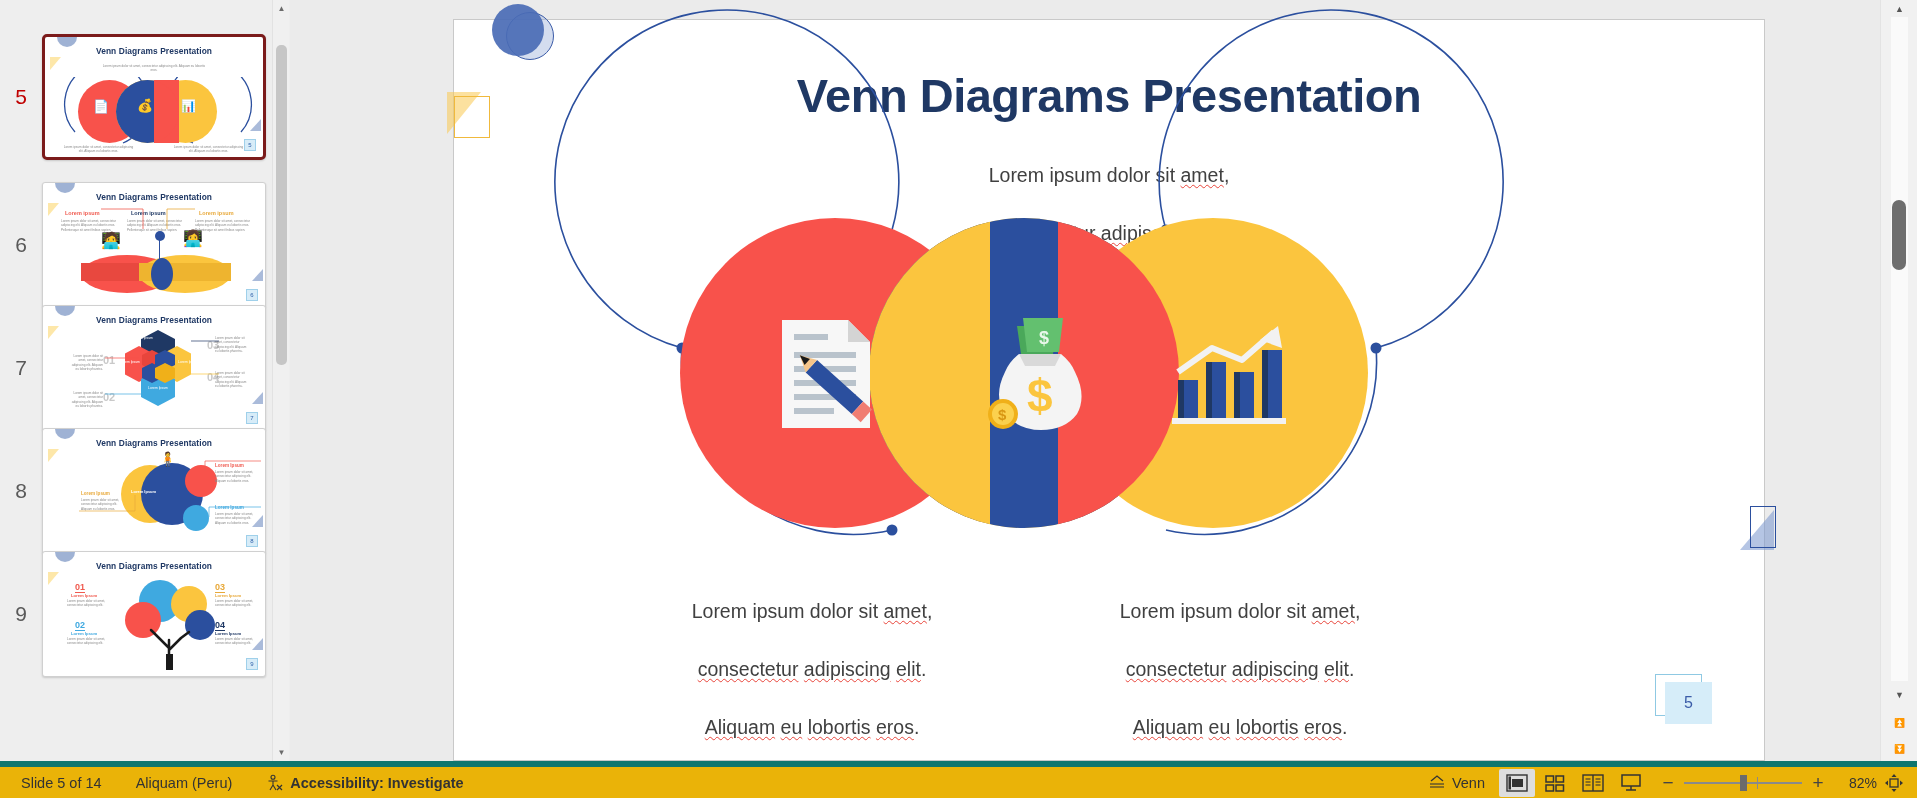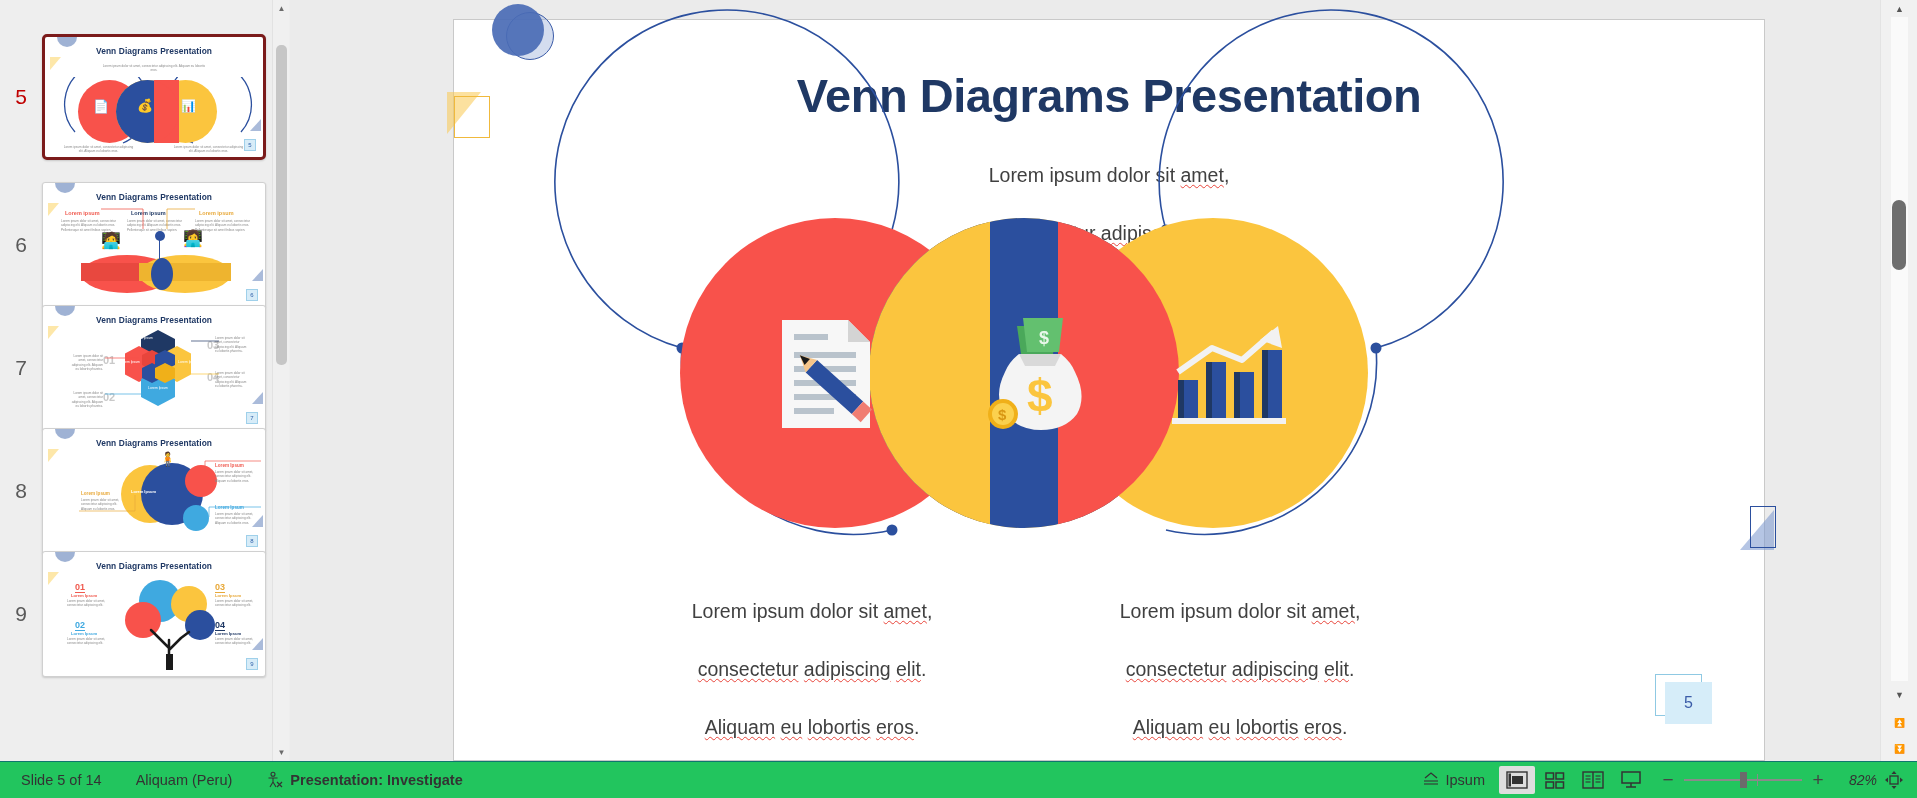--- a/index.html
+++ b/index.html
@@ -172,41 +172,41 @@
   }
   .rs-btn {
     position: absolute; left: 10px; width: 17px; height: 17px;
     display: flex; align-items: center; justify-content: center;
     font-size: 9px; color: #555;
   }
 
   
   #statusbar {
     position: absolute; left: 0; bottom: 0; width: 1917px; height: 37px;
-    background: #22c55e; border-top: 1px solid #0f766e;
+    background: #eab308; border-top: 6px solid #0f766e;
     display: flex; align-items: center;
     font-size: 14.5px; color: #333;
   }
   .sb-item { display: flex; align-items: center; height: 100%; padding: 0 11px; }
   .sb-item.bold { font-weight: bold; }
   #sb-left { display: flex; align-items: center; margin-left: 10px; gap: 12px; }
   #sb-right { position: absolute; right: 8px; display: flex; align-items: center; gap: 2px; }
   .view-btn {
     width: 36px; height: 28px; display: flex; align-items: center; justify-content: center;
     border-radius: 2px;
   }
   .view-btn.active { background: #dedede; }
   .notes-btn { display: flex; align-items: center; gap: 5px; padding: 0 12px; height: 28px; }
   .zoom-wrap { display: flex; align-items: center; gap: 9px; margin: 0 10px; }
   .zoom-track { position: relative; width: 118px; height: 2px; background: #8a8a8a; }
   .zoom-handle {
     position: absolute; left: 56px; top: -7px; width: 7px; height: 16px; background: #6b6b6b;
   }
   .zoom-mid { position: absolute; left: 73px; top: -5px; width: 1px; height: 12px; background: #8a8a8a; }
-  .zoom-pct { min-width: 40px; text-align: right; font-size: 14px; font-style: italic; }
+  .zoom-pct { min-width: 40px; text-align: right; font-size: 14px; }
   .sign { font-size: 19px; color: #444; width: 14px; text-align: center; }
   .fit-btn { width: 30px; height: 28px; display: flex; align-items: center; justify-content: center; }
 
   svg { display: block; }
 </style>
 </head>
 <body>
 
 <div id="app">
 
@@ -535,34 +535,34 @@
       <div class="sb-item">Slide 5 of 14</div>
       <div class="sb-item">Aliquam (Peru)</div>
       <div class="sb-item bold">
         <span style="margin-right:6px;display:inline-flex;">
           <svg width="18" height="18" viewBox="0 0 18 18">
             <circle cx="7" cy="3.2" r="2" fill="none" stroke="#333" stroke-width="1.1"></circle>
             <path d="M 2.5 7 L 11.5 7 M 7 7 L 7 11 M 7 11 L 4 16 M 7 11 L 10 16" stroke="#333" stroke-width="1.1" fill="none"></path>
             <path d="M 11 11 L 16 16 M 16 11 L 11 16" stroke="#333" stroke-width="1.2"></path>
           </svg>
         </span>
-        <span>Presentation: Investigate</span>
+        <span>Accessibility: Investigate</span>
       </div>
     </div>
 
     <div id="sb-right">
       <div class="notes-btn">
         <span>
           <svg width="20" height="16" viewBox="0 0 20 16">
             <path d="M 4 6 L 10 1 L 16 6" stroke="#333" stroke-width="1.3" fill="none"></path>
             <line x1="3" y1="9" x2="17" y2="9" stroke="#333" stroke-width="1.1"></line>
             <line x1="3" y1="12" x2="17" y2="12" stroke="#333" stroke-width="1.1"></line>
           </svg>
         </span>
-        <span>Ipsum</span>
+        <span>Venn</span>
       </div>
 
       <div class="view-btn active">
         <svg width="22" height="18" viewBox="0 0 22 18">
           <rect x="1" y="1" width="20" height="16" fill="none" stroke="#333" stroke-width="1.4"></rect>
           <rect x="6" y="5" width="11" height="8" fill="#333"></rect>
           <rect x="2.5" y="2.5" width="2.5" height="13" fill="#333"></rect>
         </svg>
       </div>
       <div class="view-btn">

